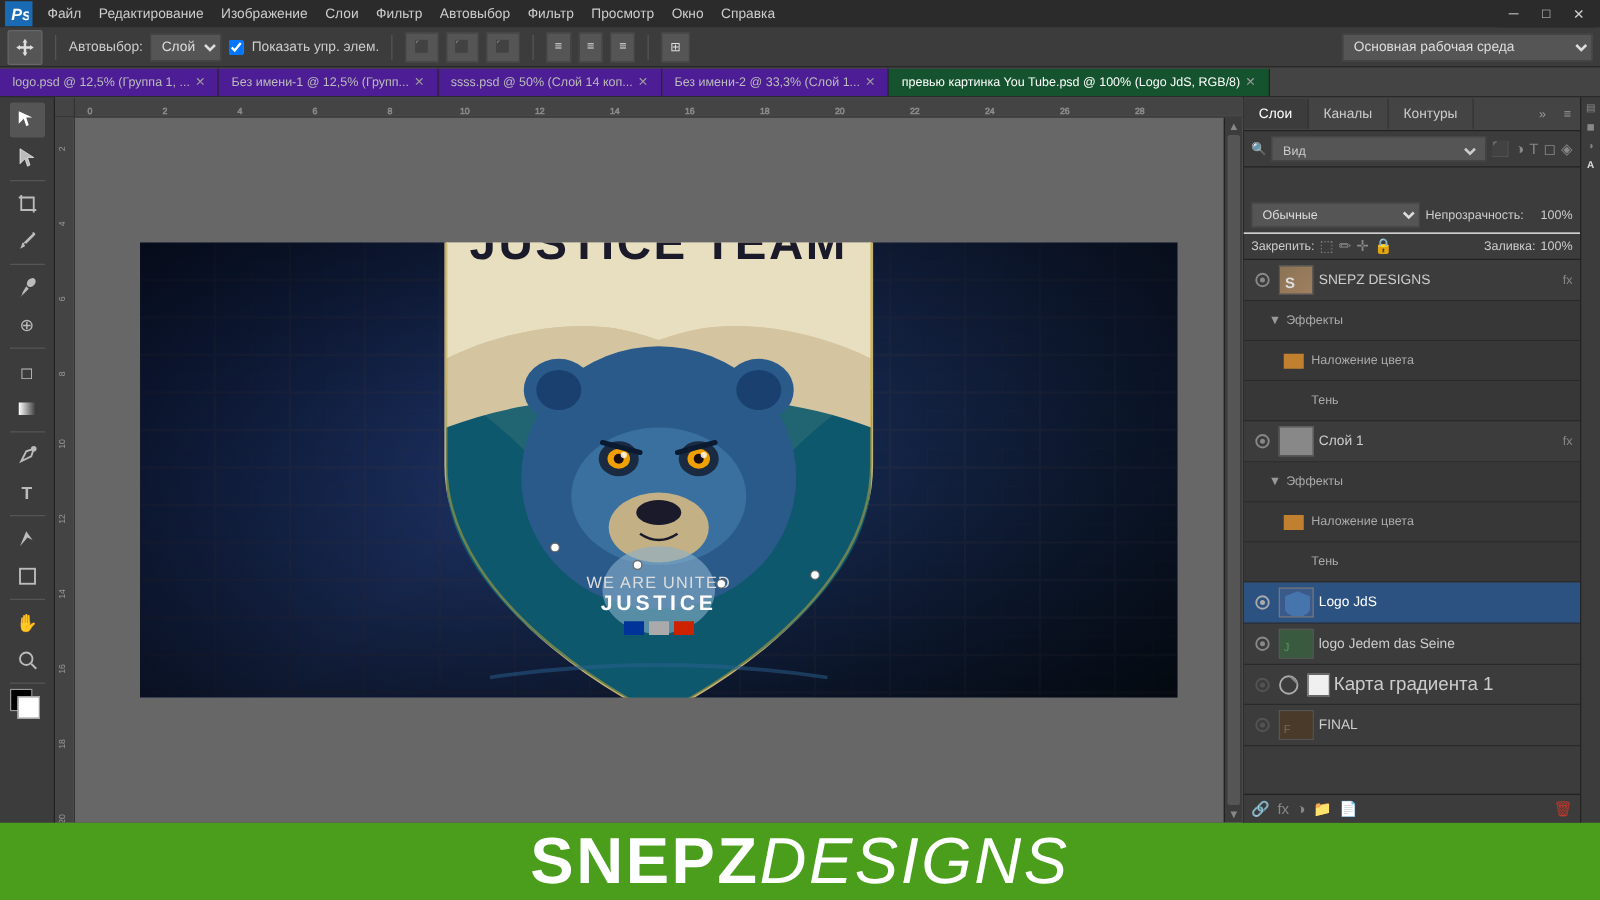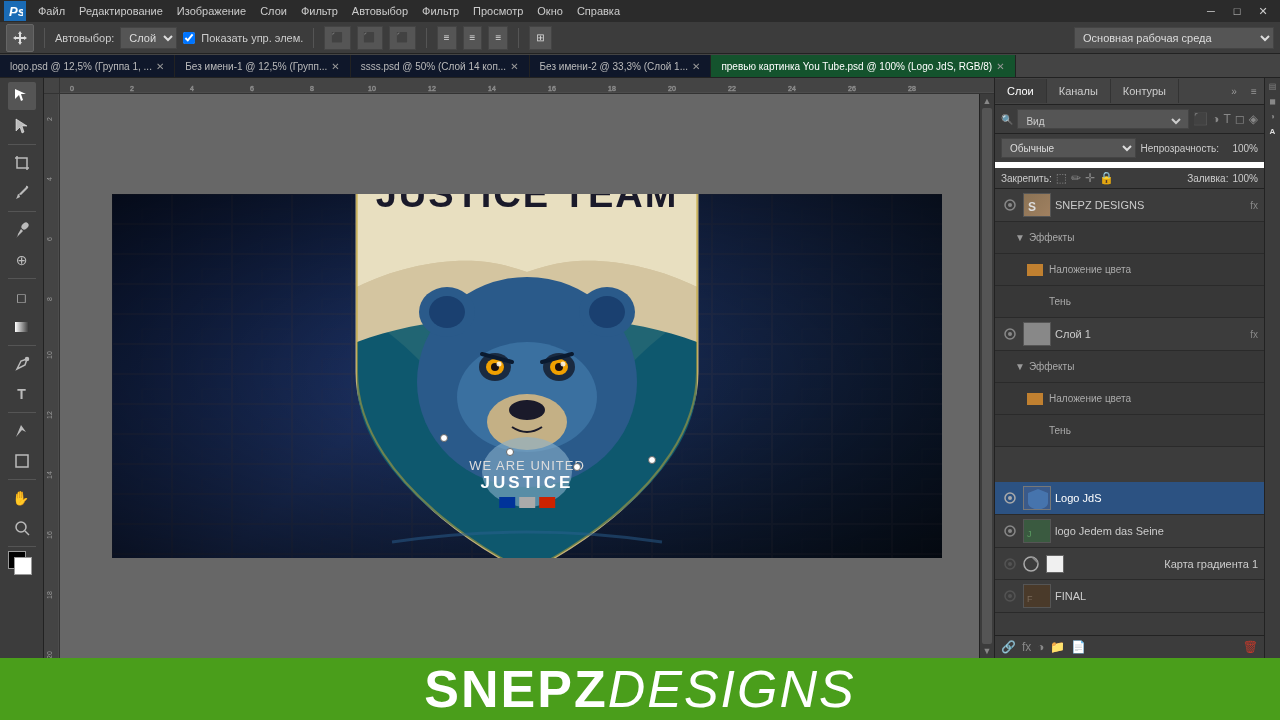--- a/index.html
+++ b/index.html
@@ -82,21 +82,21 @@
       display: flex;
       align-items: flex-end;
       border-bottom: 1px solid #222;
       overflow: hidden;
     }
     .tab {
       height: 22px;
       padding: 0 10px;
       font-size: 10px;
       color: #bbb;
-      background: #0f172a;
+      background: #4c1d95;
       border-right: 1px solid #222;
       display: flex; align-items: center; gap: 4px;
       cursor: pointer;
       white-space: nowrap;
     }
     .tab.active { background: #14532d; color: #fff; }
     .tab-close { font-size: 10px; color: #999; cursor: pointer; }
 
     
     .tools-panel {
@@ -153,21 +153,21 @@
     }
     .panel-tab.active { background: #3c3c3c; color: #fff; }
     .panel-icon { width: 20px; height: 26px; display: flex; align-items: center; justify-content: center; font-size: 10px; color: #999; cursor: pointer; }
     .layer-item {
       display: flex; align-items: center;
       padding: 4px 6px;
       border-bottom: 1px solid #2a2a2a;
       cursor: pointer;
       min-height: 32px;
     }
-    .layer-item.active { background: #2c5282; margin-top: 35px; }
+    .layer-item.active { background: #2c5282; }
     .layer-item.sub { padding-left: 20px; }
     .layer-item.sub2 { padding-left: 32px; }
     .layer-vis { width: 18px; height: 18px; display: flex; align-items: center; justify-content: center; font-size: 12px; color: #999; cursor: pointer; flex-shrink: 0; }
 
     
     .bottom-bar {
       height: 62px;
       background: #4a9e1b;
       display: flex;
       align-items: center;
@@ -493,21 +493,21 @@
           <option>Вид</option>
         </select>
       </div>
       <div style="font-size:12px; color:#888; cursor:pointer;">⬛</div>
       <div style="font-size:12px; color:#888; cursor:pointer;">◑</div>
       <div style="font-size:12px; color:#888; cursor:pointer;">T</div>
       <div style="font-size:12px; color:#888; cursor:pointer;">◻</div>
       <div style="font-size:12px; color:#888; cursor:pointer;">◈</div>
     </div>
 
-    <div style="padding:4px 6px; border-bottom:6px solid #ffffff;">
+    <div style="padding:4px 6px; border-bottom:1px solid #ffffff;margin-top:24px;">
       <div style="display:flex; gap:4px; align-items:center;">
         <select style="flex:1; height:20px; padding:0 4px; background:#555; border:1px solid #444; color:#ddd; font-size:10px;">
           <option>Обычные</option>
         </select>
         <span style="font-size:10px; color:#ccc;">Непрозрачность:</span>
         <span style="font-size:10px; color:#ccc; width:35px; text-align:right;">100%</span>
       </div>
     </div>
 
     <div style="display:flex; align-items:center; padding:3px 6px; border-bottom:1px solid #222; gap:4px;">
@@ -617,21 +617,21 @@
 
         <div style="width:20px; height:20px; margin:0 2px; display:flex; align-items:center; justify-content:center;">
           <svg width="18" height="18" viewBox="0 0 18 18">
               <circle cx="9" cy="9" r="7" fill="none" stroke="#aaa" stroke-width="1.5"></circle>
               <path d="M9 2 A7 7 0 0 1 16 9" fill="#888"></path>
             </svg>
         </div>
         <div style="width:20px; height:20px; margin:0 2px; display:flex; align-items:center; justify-content:center;">
           <div style="width:18px; height:18px; background:#f0f0f0; border:1px solid #666;"></div>
         </div>
-        <span style="font-size:11px; color:#ccc; flex:1;text-align:right;">Карта градиента 1</span>
+        <span style="font-size:15px; color:#ccc; flex:1;">Карта градиента 1</span>
       </div>
 
       <div class="layer-item">
         <div class="layer-vis" style="opacity:0.3;">
           <svg width="14" height="14" viewBox="0 0 14 14">
               <circle cx="7" cy="7" r="5" fill="none" stroke="#888" stroke-width="1.5"></circle>
               <circle cx="7" cy="7" r="2" fill="#888"></circle>
             </svg>
         </div>
         <div style="width:28px; height:24px; margin:0 4px; border:1px solid #555; background:#4a3a2a; overflow:hidden;">

